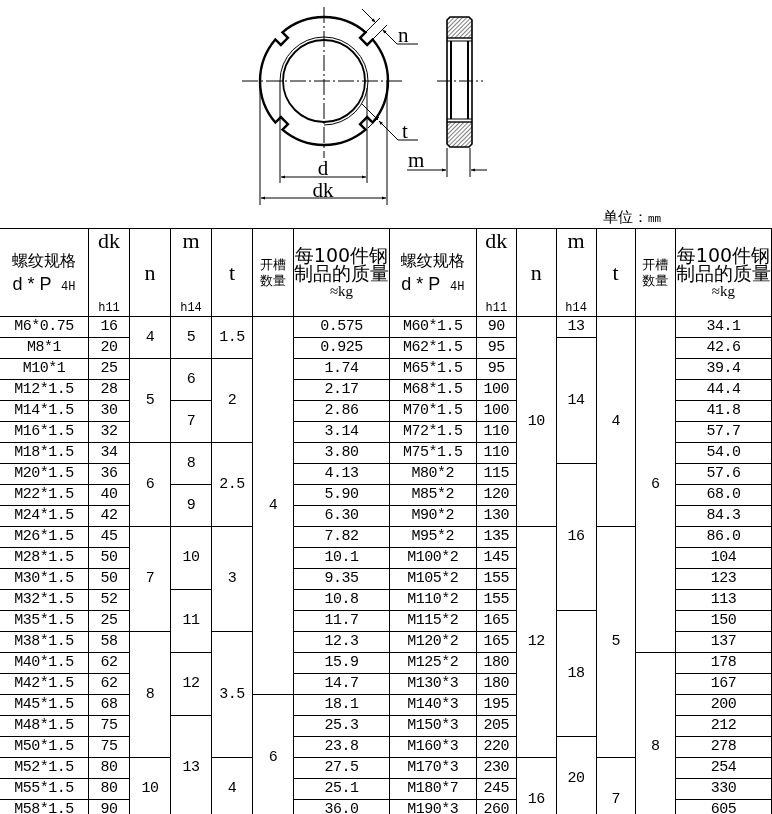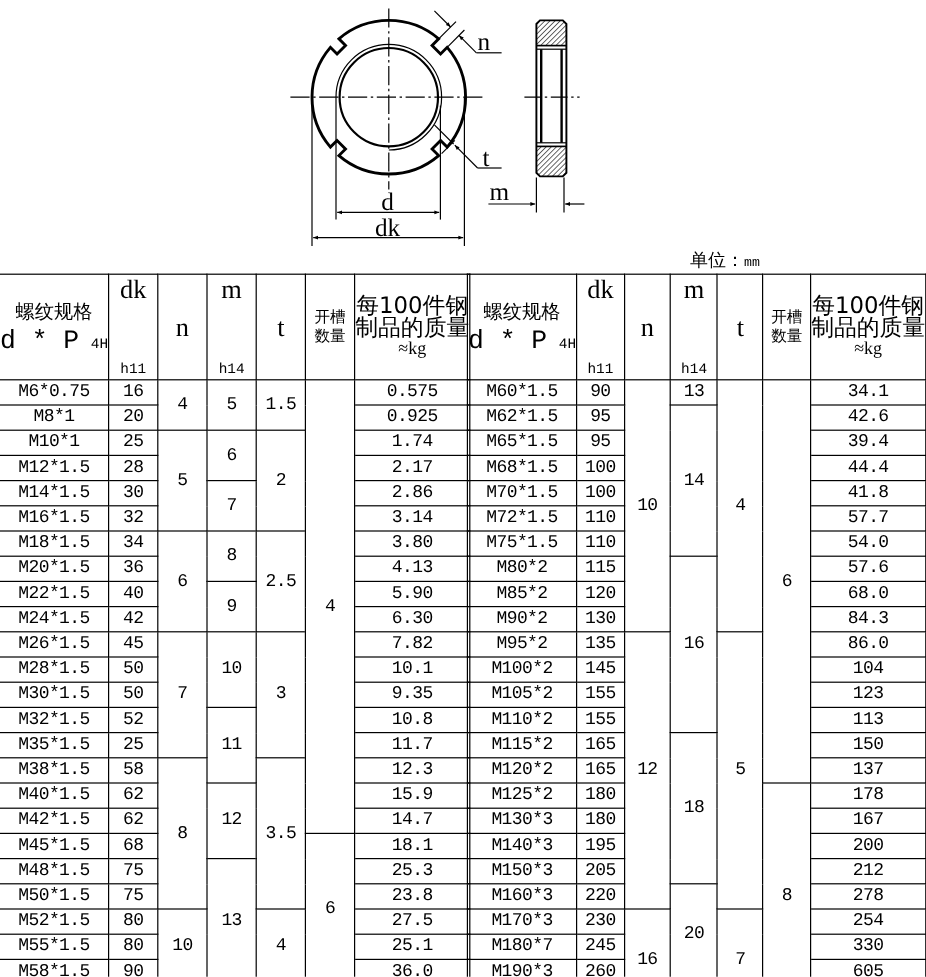--- a/index.html
+++ b/index.html
@@ -1,29 +1,29 @@
 <!DOCTYPE html>
 <html><head>
 <meta charset="utf-8">
 <style>
   html, body { margin:0; padding:0; }
   body { width:772px; height:814px; position:relative; background:#ffffff; overflow:hidden; font-family:"Liberation Mono", monospace; color:#000; }
   .drawing { position:absolute; left:0; top:0; }
   .drawing .lbl { font-family:"Liberation Serif", serif; font-size:21px; fill:#000; }
-  .unit { position:absolute; left:575px; top:208px; font-family:"DejaVu Sans", sans-serif; font-size:15px; line-height:18px; white-space:nowrap; }
+  .unit { position:absolute; left:603px; top:208px; font-family:"DejaVu Sans", sans-serif; font-size:15px; line-height:18px; white-space:nowrap; }
   .unit .unit-val { font-family:"Liberation Mono", monospace; font-size:11px; }
   .tbl { position:absolute; top:228px; border-collapse:collapse; table-layout:fixed; }
   .tbl td, .tbl th { border:1px solid #000; padding:0; text-align:center; vertical-align:middle; font-weight:normal; color:#000; white-space:nowrap; overflow:hidden; }
   .tbl tbody td { height:20px; line-height:20px; font-family:"Liberation Mono", monospace; font-size:15px; letter-spacing:-0.5px; }
   .tbl thead th { height:59px; line-height:1; }
   .h-cn { font-family:"DejaVu Sans", sans-serif; font-size:16px; line-height:20px; }
   .h-cn-sm { font-family:"DejaVu Sans", sans-serif; font-size:13px; line-height:16px; }
   .h-cn-md { font-family:"DejaVu Sans", sans-serif; font-size:19px; line-height:18px; }
   .h-sym { font-family:"Liberation Serif", serif; font-size:22px; line-height:24px; }
-  .h-sym-sm { font-family:Liberation Mono, monospace; font-size:22px; }
+  .h-sym-sm { font-family:Liberation Sans, sans-serif; font-size:18px; }
   .h-tol { font-family:"Liberation Mono", monospace; font-size:12px; line-height:16px;margin-top:47px; }
   .h-kg { font-family:"Liberation Serif", serif; font-size:15px; line-height:18px; }
 </style>
 </head>
 <body>
 
 <svg class="drawing" width="772" height="226" viewBox="0 0 772 226">
   <defs>
     <pattern id="hatch" patternUnits="userSpaceOnUse" width="3" height="3" patternTransform="rotate(45)">
       <line x1="0" y1="0" x2="0" y2="3" stroke="#000" stroke-width="1"></line>

